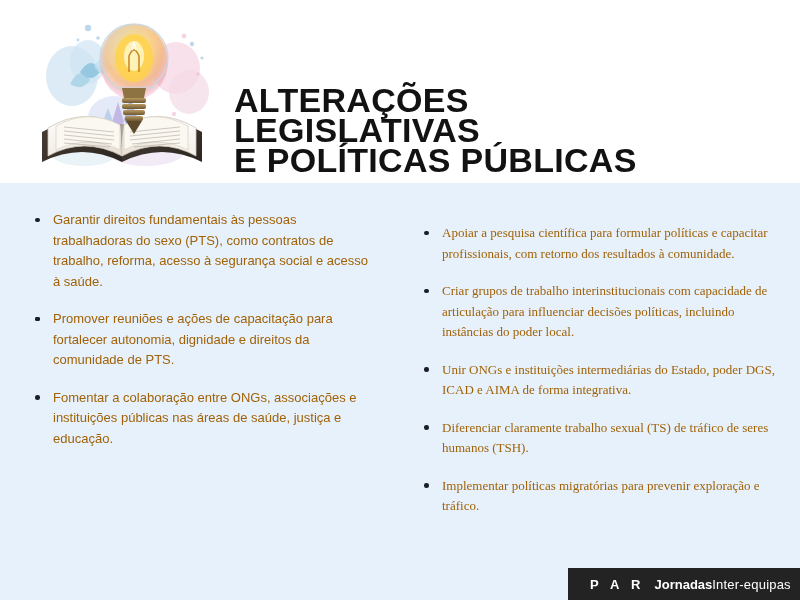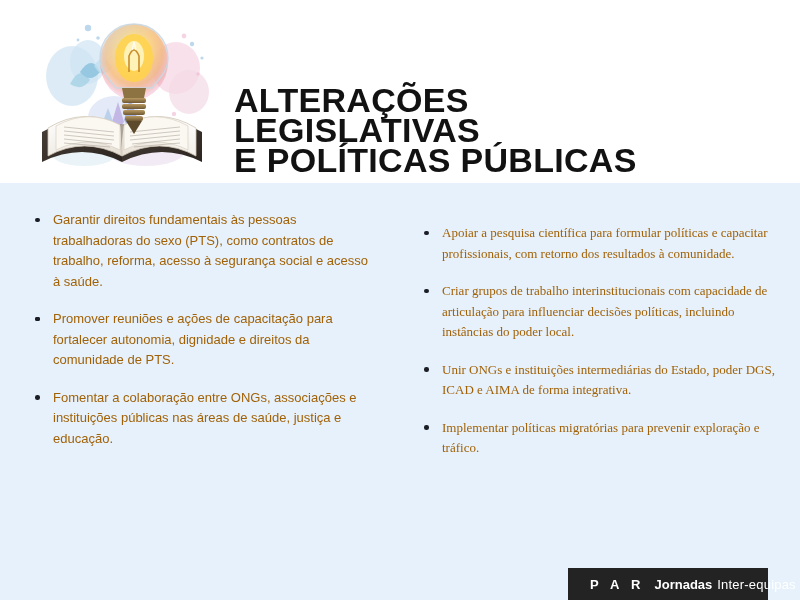--- a/index.html
+++ b/index.html
@@ -113,39 +113,38 @@
     height: 4.5px;
     border-radius: 50%;
     background: #1b1f25;
   }
 
   
   .footer-badge {
     position: absolute;
     left: 568px;
     top: 568px;
-    width: 200px;
+    width: 232px;
     height: 32px;
     background: #232323;
     display: flex;
     align-items: center;
     padding-left: 22px;
     box-sizing: border-box;
     color: #ffffff;
     font-size: 13px;
     white-space: nowrap;
   }
   .footer-badge .par {
     font-weight: bold;
     letter-spacing: 4.2px;
     margin-right: 10px;
   }
   .footer-badge .jornadas {
     font-weight: bold;
-    margin-right: 5px;
   }
   .footer-badge .inter {
     font-weight: normal;
     letter-spacing: 0.2px;
   }
 </style>
 </head>
 <body>
 
 <div class="slide">
@@ -298,20 +297,24 @@
           <li>
             <span class="dot"></span>
             <span>Criar grupos de trabalho interinstitucionais com capacidade de articulação para influenciar decisões políticas, incluindo instâncias do poder local.</span>
           </li>
           <li>
             <span class="dot"></span>
             <span>Unir ONGs e instituições intermediárias do Estado, poder DGS, ICAD e AIMA de forma integrativa.</span>
           </li>
           <li>
             <span class="dot"></span>
+            <span>Diferenciar claramente trabalho sexual (TS) de tráfico de seres humanos (TSH).</span>
+          </li>
+          <li>
+            <span class="dot"></span>
             <span>Implementar políticas migratórias para prevenir exploração e tráfico.</span>
           </li>
         </ul>
       </div>
 
     </div>
   </div>
 
   <div class="footer-badge">
     <span class="par">P A R</span>

